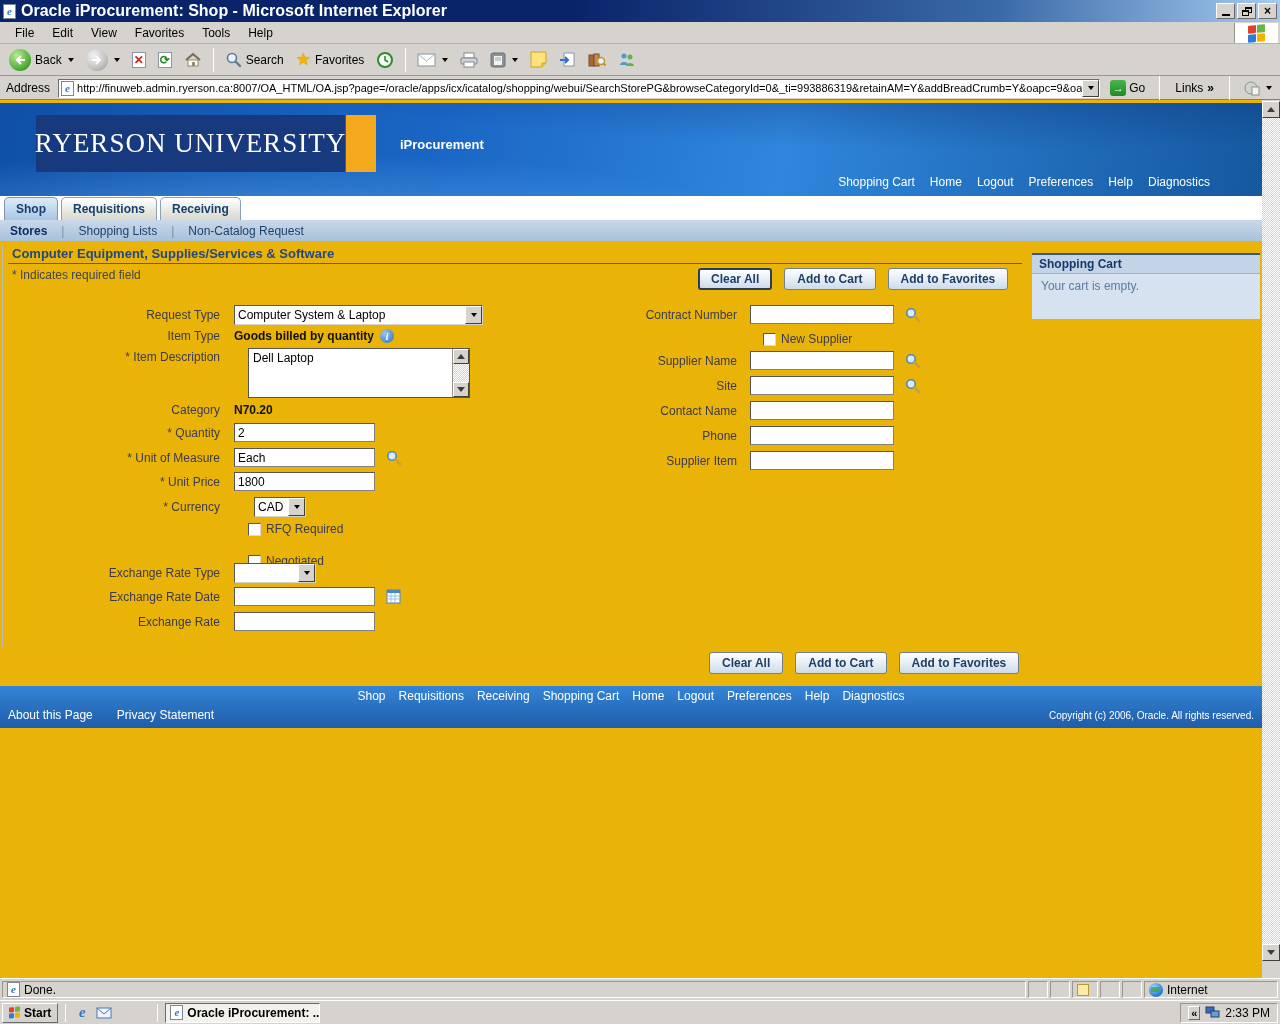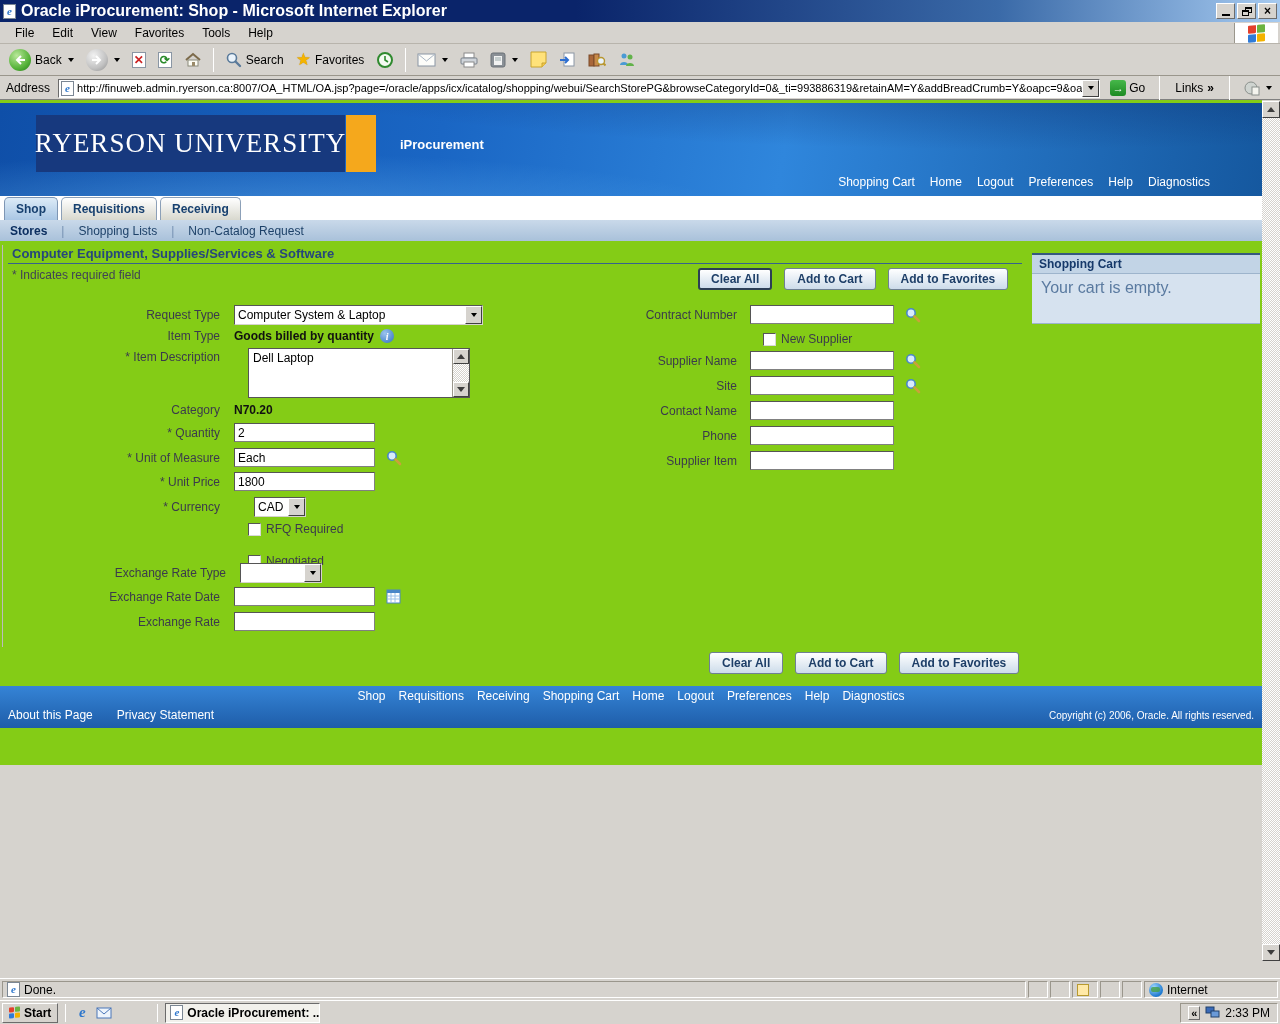--- a/index.html
+++ b/index.html
@@ -61,21 +61,21 @@
   .addr-field .url { flex:1; font-size:11px; color:#000; white-space:nowrap; overflow:hidden; margin-left:3px; }
   .addr-drop { width:17px; height:17px; background:#d6d3ce; border:1px solid; border-color:#fff #404040 #404040 #fff;
     display:flex; align-items:center; justify-content:center; flex:none; }
   .gobtn { display:flex; align-items:center; gap:3px; padding:1px 5px; }
   .goic { width:16px; height:16px; background:linear-gradient(#46b84a,#1d8a22); border-radius:3px;
     display:flex; align-items:center; justify-content:center; color:#fff; font-weight:bold; font-size:11px; }
   .linksbox { display:flex; align-items:center; gap:4px; padding:0 6px; color:#000; }
   .chev { font-weight:bold; }
 
   
-  .page { position:absolute; top:100px; left:0; width:1262px; height:665px; background:#84cc16; overflow:hidden; }
+  .page { position:absolute; top:100px; left:0; width:1262px; height:878px; background:#eab308; overflow:hidden; }
 
   .banner { position:absolute; top:3px; left:0; width:1262px; height:93px;
     background:
       radial-gradient(90% 170% at 20% 130%, rgba(120,200,255,0.45), rgba(120,200,255,0) 45%),
       radial-gradient(120% 200% at 80% -60%, rgba(8,30,90,0.55), rgba(8,30,90,0) 55%),
       linear-gradient(100deg,#0f4fa8 0%,#1a66c4 35%,#2f86dc 62%,#15589f 100%); }
   .ry-box { position:absolute; left:36px; top:12px; width:309px; height:57px; background:#17397e;
     display:flex; align-items:center; justify-content:center; }
   .ry-text { color:#fff; font-family:"Liberation Serif", serif; font-size:27px; letter-spacing:1px; white-space:nowrap; }
   .ry-orange { position:absolute; left:346px; top:12px; width:30px; height:57px; background:#f5a81c; }
@@ -130,21 +130,21 @@
   .obtn.def { border:2px solid #2c3e55; padding:0 11px; }
   .btnrow { position:absolute; display:flex; gap:12px; }
 
   .infoic { width:14px; height:14px; border-radius:50%; background:radial-gradient(circle at 35% 30%,#9cc4ee,#2f6fc0);
     color:#fff; font:bold italic 10px "Liberation Serif",serif; display:inline-flex; align-items:center; justify-content:center;
     margin-left:6px; }
 
   .cart { position:absolute; left:1032px; top:12px; width:228px; }
   .cart-h { border-top:2px solid #35587e; background:#c2d4e6; color:#16396a; font-weight:bold; font-size:12px;
     padding:2px 7px; border-bottom:1px solid #9db4cc; }
-  .cart-b { background:#d6e2ef; color:#5a7aa0; font-size:16px; padding:5px 9px 26px; border-bottom:1px solid #9db4cc; }
+  .cart-b { background:#d6e2ef; color:#5a7aa0; font-size:12px; padding:5px 9px 26px; border-bottom:1px solid #9db4cc; }
 
   .footer { position:absolute; left:0; top:586px; width:1262px; height:42px;
     background:linear-gradient(#3584d6,#1e5da9); color:#fff; }
   .f-links { display:flex; justify-content:center; gap:13px; padding-top:3px; font-size:12px; }
   .f-row2 { display:flex; align-items:center; padding:5px 8px 0 8px; font-size:12px; }
   .f-row2 .gap { width:24px; }
   .f-copy { margin-left:auto; font-size:10px; }
 
   
   .vscroll { position:absolute; right:0; top:101px; width:18px; height:860px; }
@@ -491,21 +491,21 @@
 
       <div class="lrow" style="top:281px; left:248px;">
         <span class="cbx"></span>
         <span class="cblabel">RFQ Required</span>
       </div>
       <div class="lrow" style="top:313px; left:248px;">
         <span class="cbx"></span>
         <span class="cblabel">Negotiated</span>
       </div>
 
-      <div class="lrow" style="top:322px;margin-left:6px;">
+      <div class="lrow" style="top:322px;">
         <span class="llabel">Exchange Rate Type</span>
         <span class="fsel" style="width:82px;">
           <span class="val"></span>
           <span class="btn">
               <span class="dd" style="margin:0;"></span>
             </span>
         </span>
       </div>
 
       <div class="lrow" style="top:346px;">

